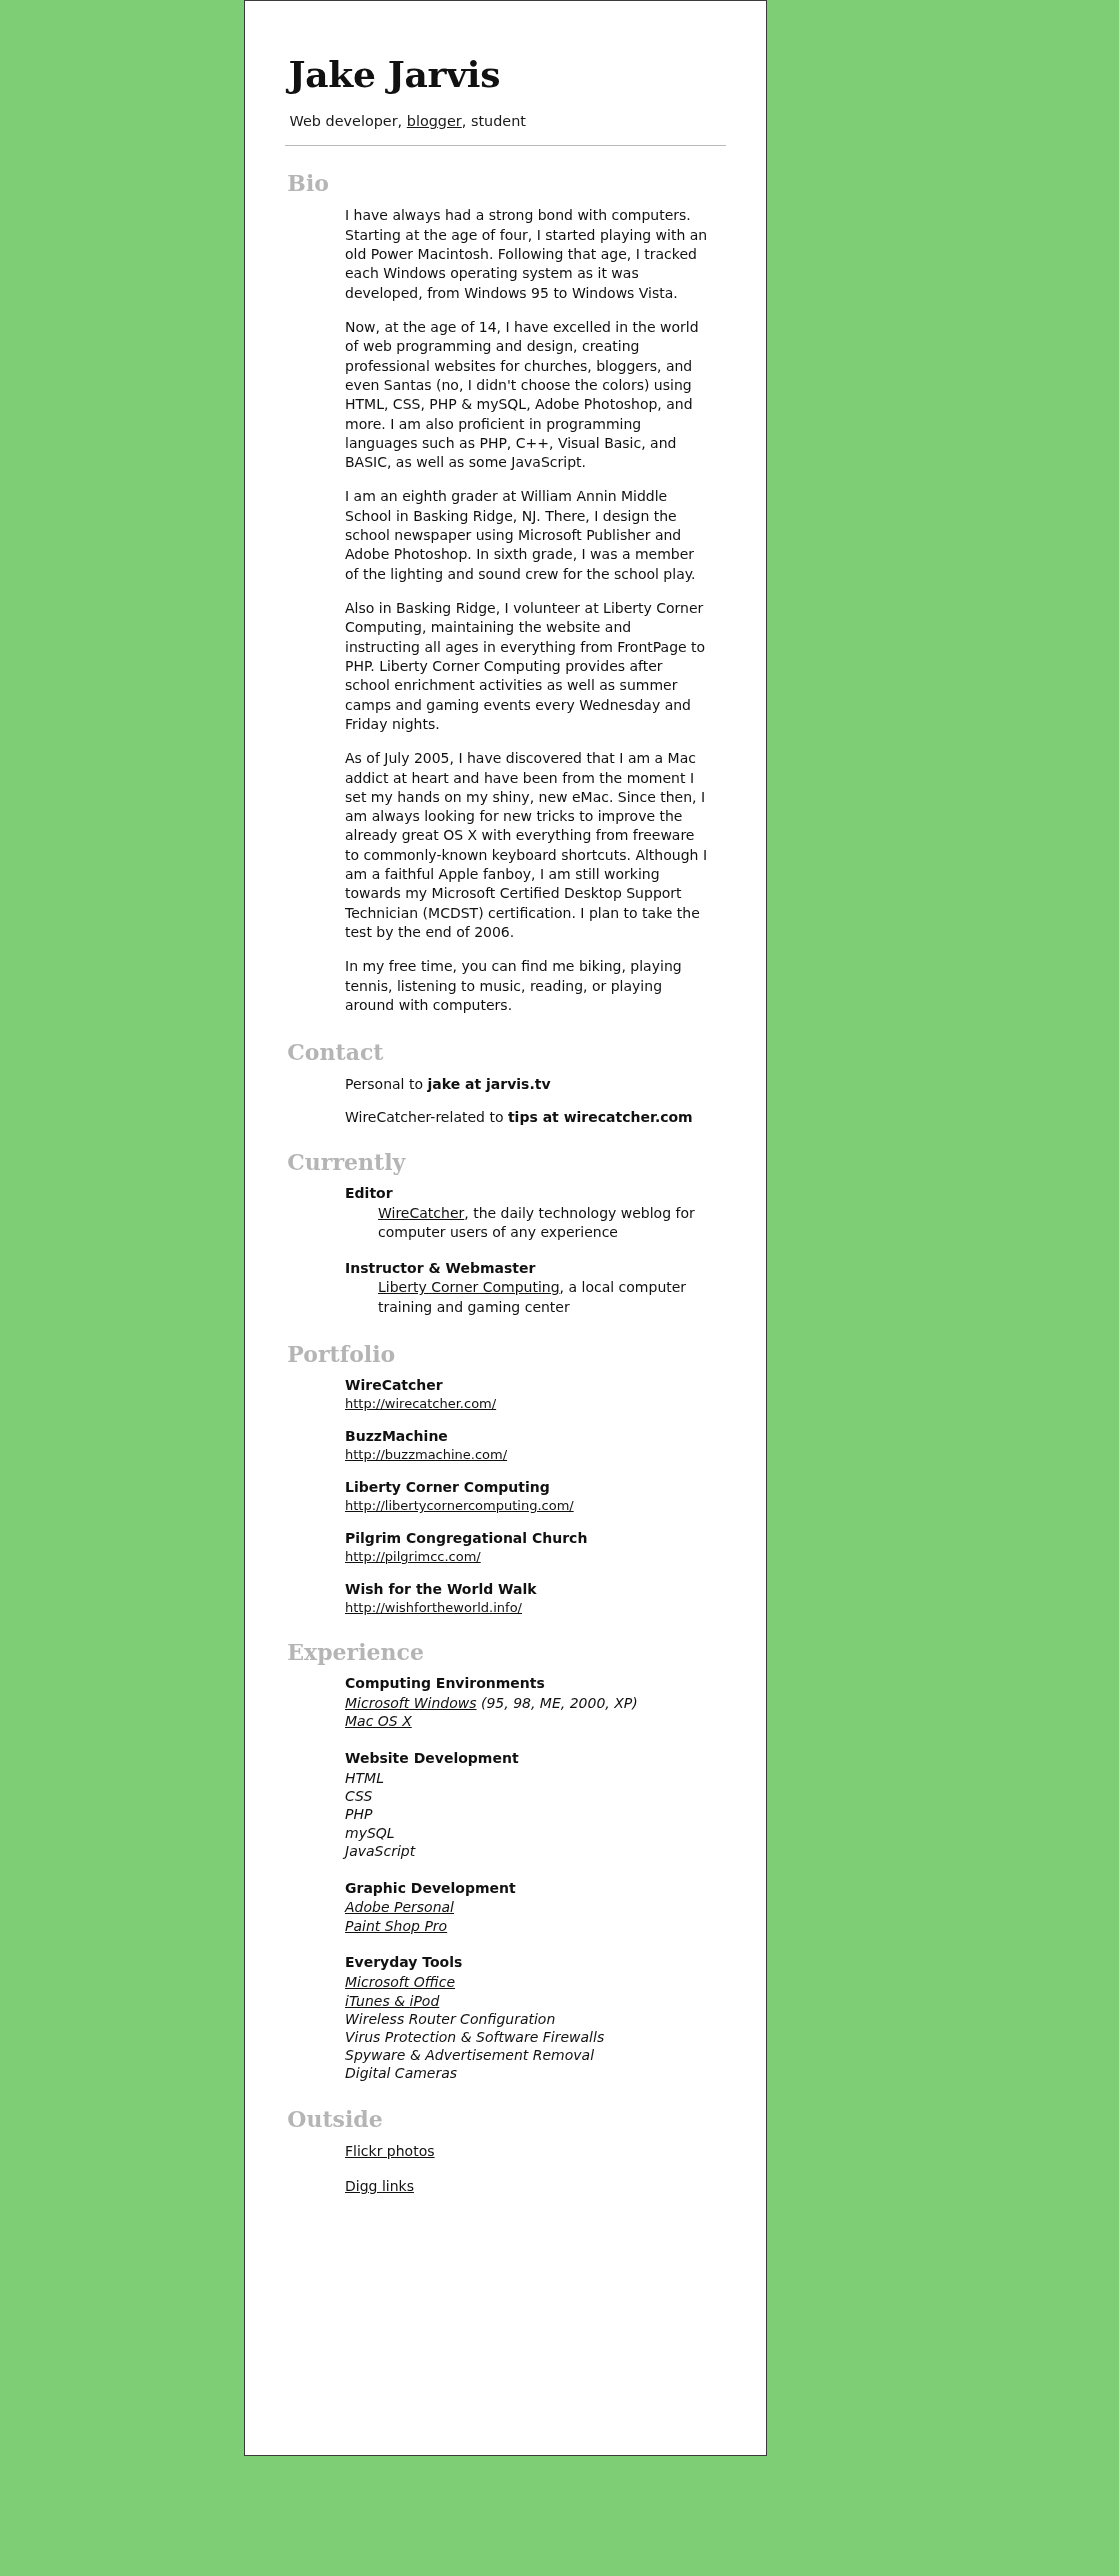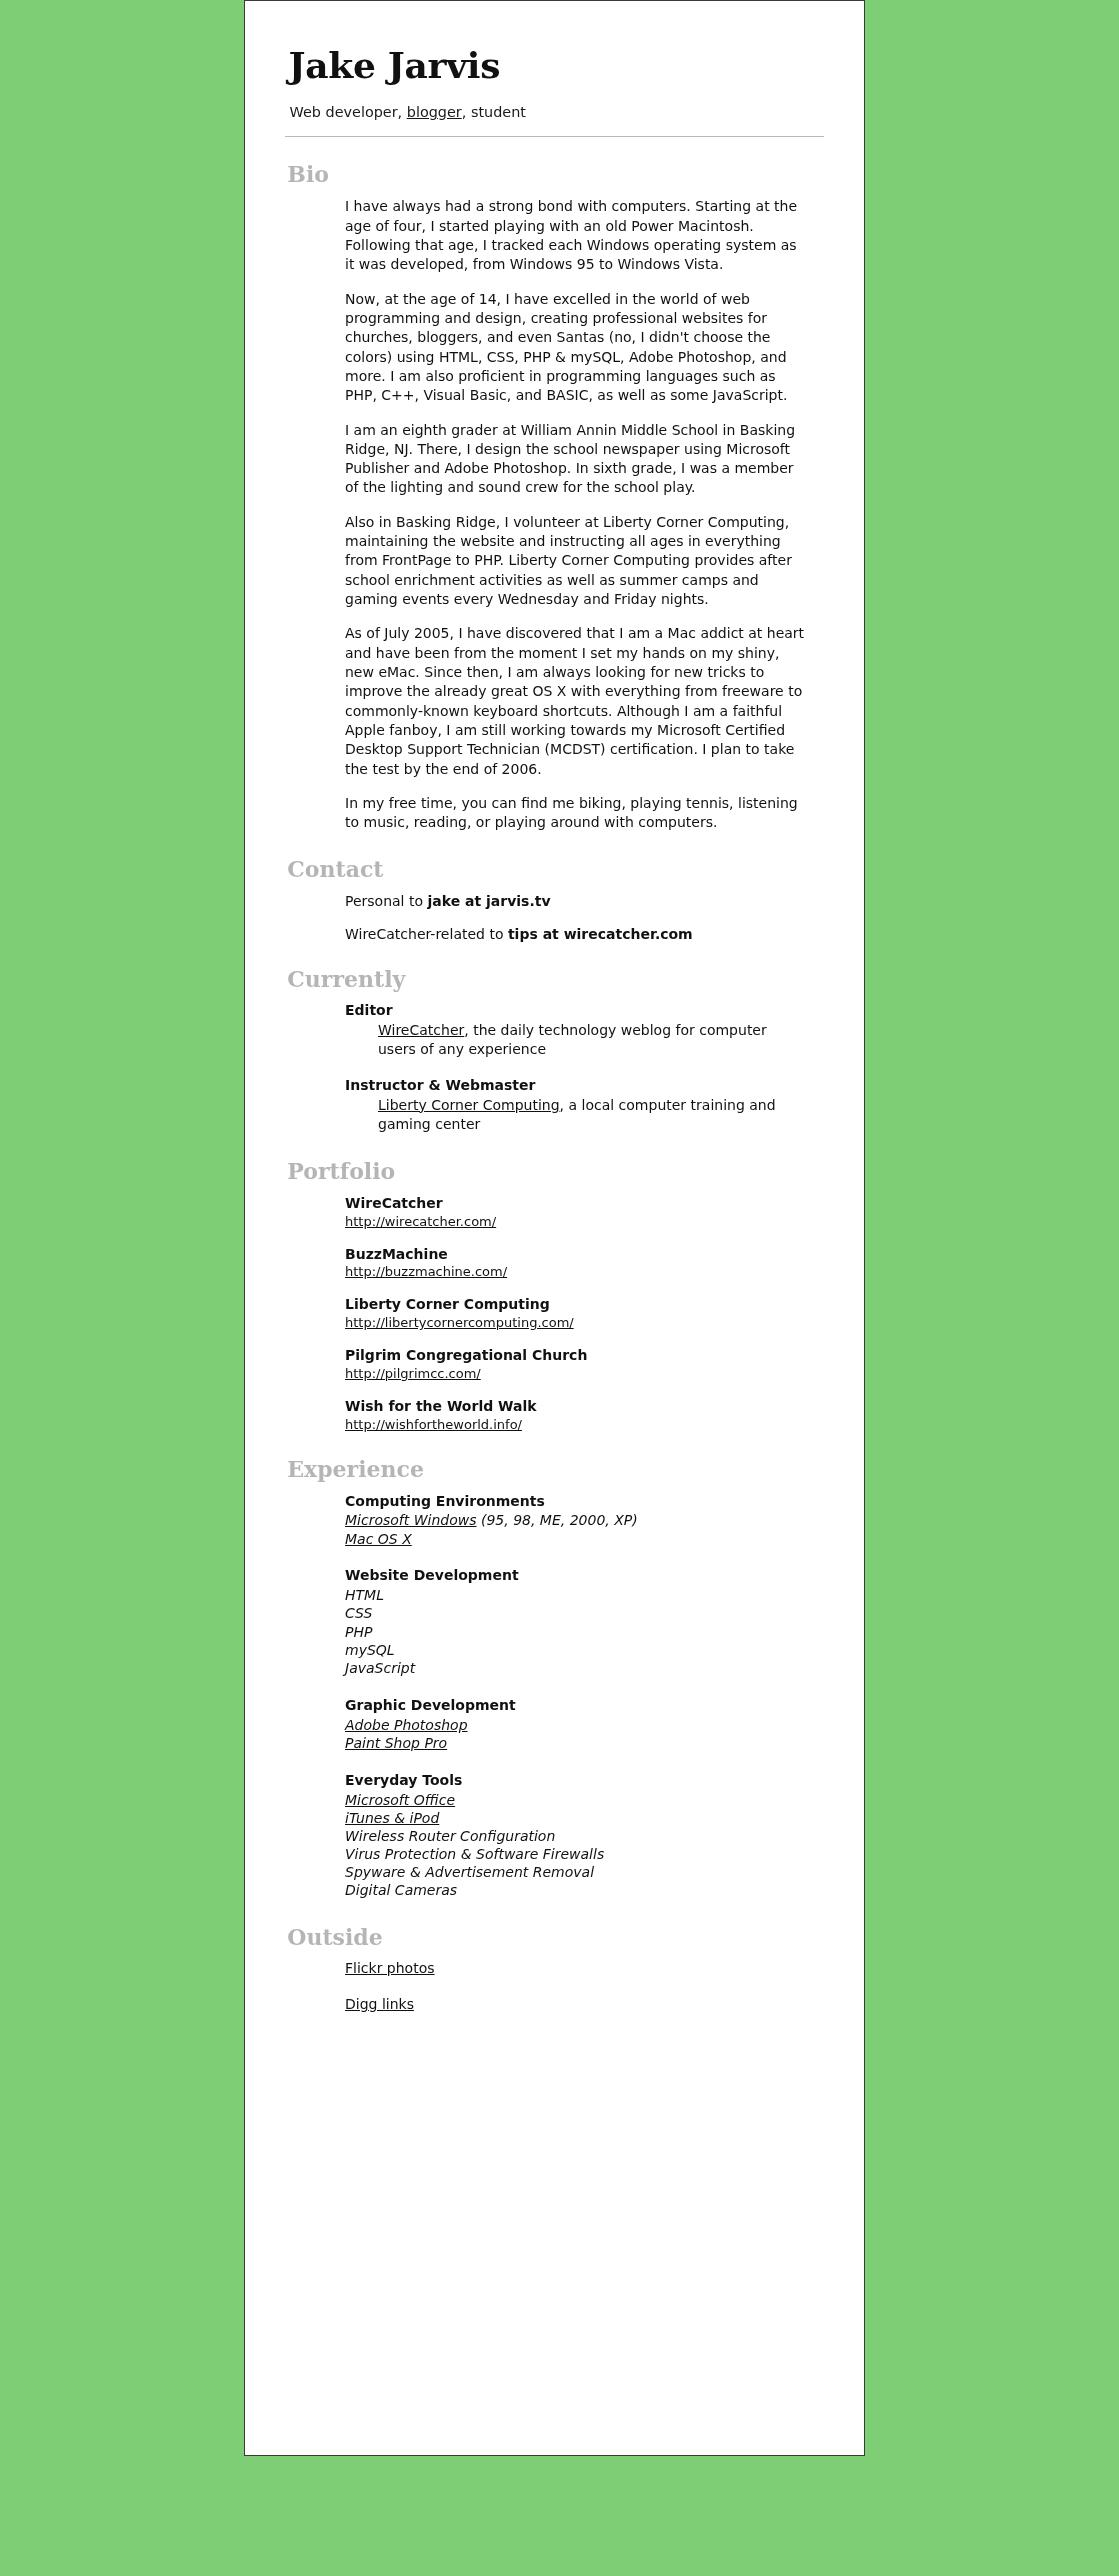--- a/index.html
+++ b/index.html
@@ -5,27 +5,27 @@
   html, body {
     margin: 0;
     padding: 0;
   }
   body {
     width: 1119px;
     background: #7ece75;
     font-family: "DejaVu Sans", sans-serif;
   }
   .page {
-    width: 621px;
+    width: 523px;
     margin: 0 auto;
     margin-left: 244px;
     background: #ffffff;
     border: 1.7px solid #3a3a3a;
     box-sizing: border-box;
-    padding: 26px 40px 40px 40px;
+    padding: 35px 40px 40px 40px;
     min-height: 2456px;
   }
   .name {
     font-family: "DejaVu Serif", serif;
     font-weight: bold;
     font-size: 36px;
     color: #111111;
     letter-spacing: -0.3px;
     margin: 17px 0 0 0;
     padding-left: 3.5px;
@@ -189,21 +189,21 @@
       <div class="entry-title">Website Development</div>
       <div class="skill-line">HTML</div>
       <div class="skill-line">CSS</div>
       <div class="skill-line">PHP</div>
       <div class="skill-line">mySQL</div>
       <div class="skill-line">JavaScript</div>
     </div>
 
     <div class="exp-block">
       <div class="entry-title">Graphic Development</div>
-      <div class="skill-line"><a href="#">Adobe Photoshop</a></div>
+      <div class="skill-line"><a href="#">Adobe Personal</a></div>
       <div class="skill-line"><a href="#">Paint Shop Pro</a></div>
     </div>
 
     <div class="exp-block">
       <div class="entry-title">Everyday Tools</div>
       <div class="skill-line"><a href="#">Microsoft Office</a></div>
       <div class="skill-line"><a href="#">iTunes &amp; iPod</a></div>
       <div class="skill-line">Wireless Router Configuration</div>
       <div class="skill-line">Virus Protection &amp; Software Firewalls</div>
       <div class="skill-line">Spyware &amp; Advertisement Removal</div>

